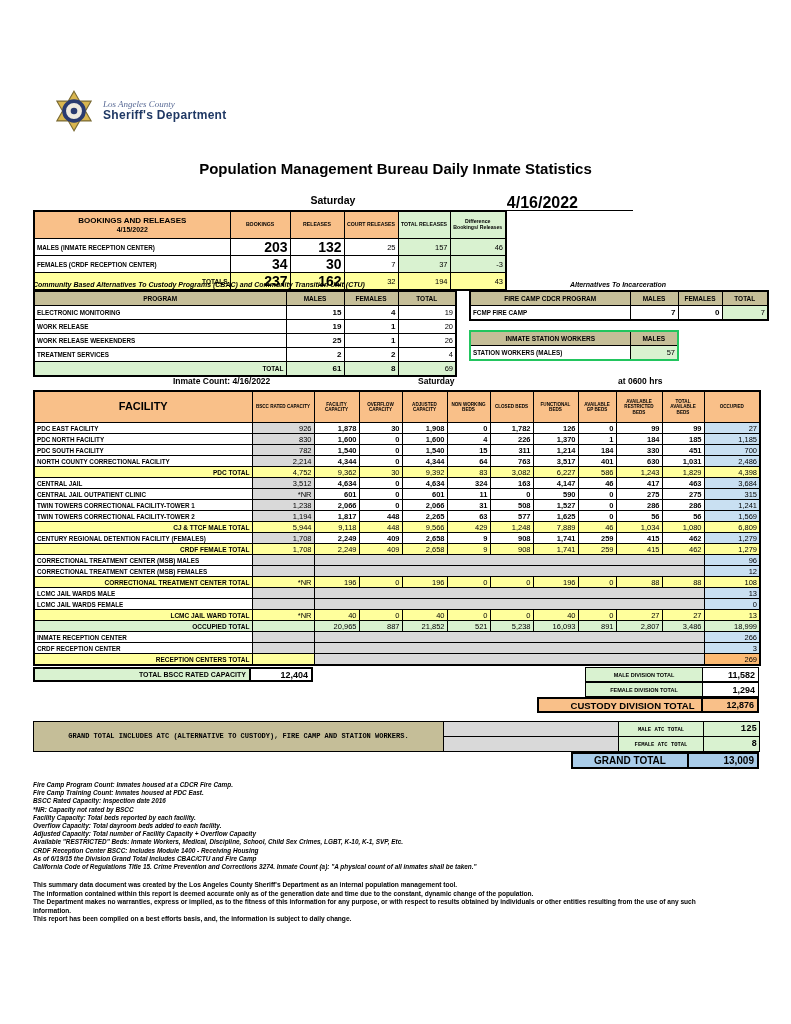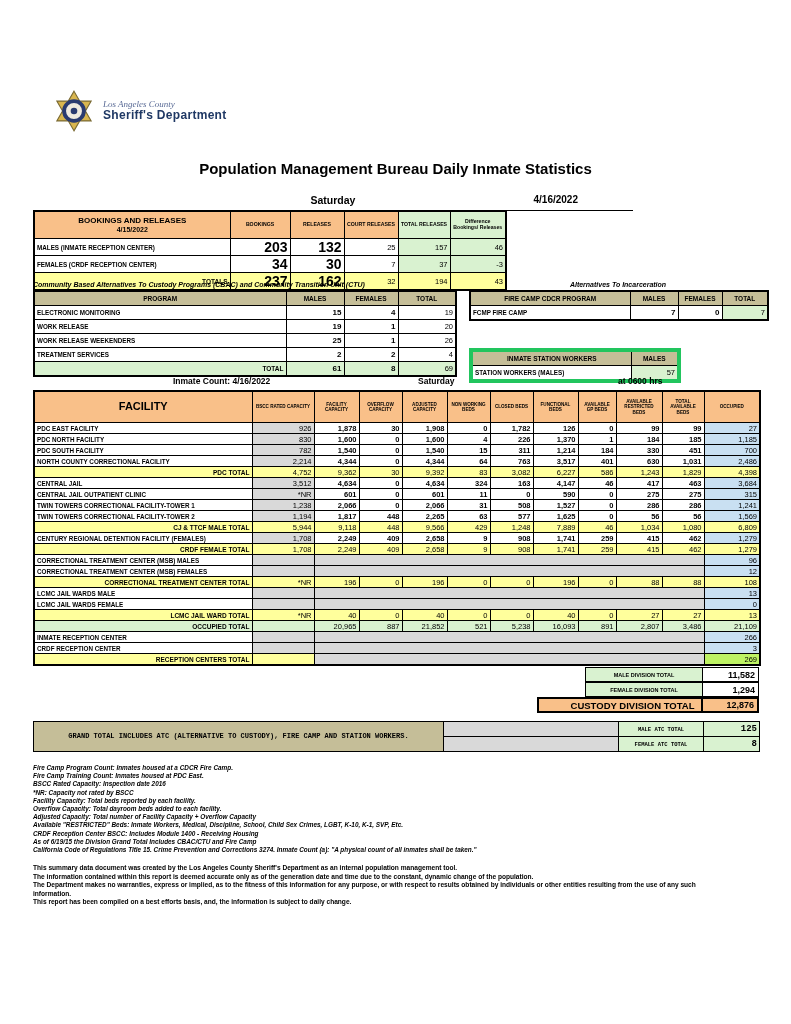--- a/index.html
+++ b/index.html
@@ -8,21 +8,21 @@
   .abs{position:absolute;}
 
   
   .brand{top:89px;left:52px;display:flex;align-items:center;gap:7px;}
   .brand .names{display:flex;flex-direction:column;line-height:1.05;}
   .county{font-family:"Liberation Serif",serif;font-style:italic;font-size:9px;color:#5a6b96;}
   .dept{font-size:12px;font-weight:bold;color:#1F3864;letter-spacing:.3px;}
   .doc-title{top:160px;left:0;width:791px;text-align:center;font-size:15px;font-weight:bold;}
   .day-row{top:194px;left:33px;width:600px;height:16px;border-bottom:1.5px solid #000;}
   .day-row .day{position:absolute;left:0;right:0;text-align:center;font-size:10.5px;font-weight:bold;}
-  .day-row .date{position:absolute;right:55px;font-size:10px;font-weight:bold;}
+  .day-row .date{position:absolute;right:55px;font-size:16px;font-weight:bold;}
 
   
   table{border-collapse:collapse;table-layout:fixed;}
   td,th{border:1px solid #000;padding:0 2px;height:11px;font-size:7px;
         overflow:hidden;white-space:nowrap;vertical-align:middle;}
   th{text-align:center;}
   .num{text-align:right;font-weight:normal;font-size:7.5px;}
   .lbl{font-weight:bold;font-size:6.3px;text-align:left;}
   .r-total td{background:#FFFF9C;}
   .r-total .lbl{text-align:right;font-size:6.5px;}
@@ -49,21 +49,21 @@
   .t-cbac{width:422px;border:2px solid #000;margin-top:2px;}
   .t-cbac th,.t-fire th,.t-sta th{background:#C5BE98;font-size:6.5px;font-weight:bold;height:13px;}
   .t-cbac td{height:13px;}
   .t-cbac td:nth-child(2),.t-cbac td:nth-child(3){font-weight:bold;font-size:8px;}
 
   .t-fire{width:298px;border:2px solid #000;margin-top:2px;}
   .t-fire td{height:13px;}
   .t-fire td:nth-child(2),.t-fire td:nth-child(3){font-weight:bold;font-size:8px;}
   .t-fire .r-data td:nth-child(4){background:#D9F2D0;}
 
-  .t-sta{width:208px;border:4px solid #22c55e;margin-top:27px;}
+  .t-sta{width:208px;border:2px solid #22c55e;margin-top:9px;}
   .t-sta td{height:13px;}
   .t-sta .r-data td:nth-child(2){background:#D9F2D0;}
 
   
   .fac-wrap{top:376px;left:33px;width:726px;}
   .fac-titles{position:relative;height:14px;font-size:8.5px;font-weight:bold;}
   .fac-titles .tl{position:absolute;left:140px;}
   .fac-titles .tc{position:absolute;left:385px;}
   .fac-titles .tr{position:absolute;left:585px;}
 
@@ -74,21 +74,21 @@
   .t-fac td{height:10px;}
   .t-fac .r-data .num{font-weight:bold;}
   .t-fac .col-b{background:#D9D9D9;font-weight:normal !important;}
   .t-fac .col-occ{background:#C9E0F2;font-weight:normal !important;}
   .t-fac .merge{background:#D9D9D9;}
   .t-fac .r-total .col-b,.t-fac .r-total .col-occ{background:#FFFF9C;}
   .t-fac .r-green .col-b,.t-fac .r-green .col-occ{background:#D9F2D0;}
   .t-fac .r-graytotal td{background:#FFFF9C;}
   .t-fac .r-graytotal .merge{background:#D9D9D9;}
   .t-fac .r-graytotal .lbl{text-align:right;font-size:6.5px;}
-  .t-fac .r-graytotal .col-occ{background:#bef264;}
+  .t-fac .r-graytotal .col-occ{background:#fdba74;}
 
   
   .bottom{position:relative;width:726px;height:46px;margin-top:1px;}
   .bscc-row{position:absolute;left:0;top:0;display:flex;}
   .cellbox{border:2px solid #000;box-sizing:border-box;height:15px;display:flex;
            align-items:center;padding:0 3px;}
   .bscc-lab{width:218px;background:#D9F2D0;justify-content:flex-end;font-size:7px;font-weight:bold;}
   .bscc-val{width:62px;background:#fff;justify-content:flex-end;font-size:9px;font-weight:bold;border-left:none;}
   .divcol{position:absolute;right:0;top:0;display:flex;flex-direction:column;align-items:flex-end;}
   .divrow{display:flex;}
@@ -535,21 +535,21 @@
           <td class="num col-b"></td>
           <td class="num">20,965</td>
           <td class="num">887</td>
           <td class="num">21,852</td>
           <td class="num">521</td>
           <td class="num">5,238</td>
           <td class="num">16,093</td>
           <td class="num">891</td>
           <td class="num">2,807</td>
           <td class="num">3,486</td>
-          <td class="num col-occ">21,109</td>
+          <td class="num col-occ">18,999</td>
         </tr>
         <tr class="r-graydata">
           <td class="lbl">INMATE RECEPTION CENTER</td>
           <td class="num col-b"></td>
           <td class="merge" colspan="9"></td>
           <td class="num col-occ">266</td>
         </tr>
         <tr class="r-graydata">
           <td class="lbl">CRDF RECEPTION CENTER</td>
           <td class="num col-b"></td>
@@ -559,20 +559,24 @@
         <tr class="r-graytotal">
           <td class="lbl">RECEPTION CENTERS TOTAL</td>
           <td class="num col-b"></td>
           <td class="merge" colspan="9"></td>
           <td class="num col-occ">269</td>
         </tr>
       </tbody>
   </table>
 
   <div class="bottom">
+    <div class="bscc-row">
+      <div class="cellbox bscc-lab">TOTAL BSCC RATED CAPACITY</div>
+      <div class="cellbox bscc-val">12,404</div>
+    </div>
     <div class="divcol">
       <div class="divrow">
         <div class="cellbox div-lab">MALE DIVISION TOTAL</div>
         <div class="cellbox div-val">11,582</div>
       </div>
       <div class="divrow">
         <div class="cellbox div-lab">FEMALE DIVISION TOTAL</div>
         <div class="cellbox div-val">1,294</div>
       </div>
       <div class="divrow">
@@ -596,20 +600,24 @@
       <td class="atc-lab">MALE ATC TOTAL</td>
       <td class="atc-val">125</td>
     </tr>
     <tr>
       <td class="fill"></td>
       <td class="atc-lab">FEMALE ATC TOTAL</td>
       <td class="atc-val">8</td>
     </tr>
     </tbody>
   </table>
+  <div class="grandrow">
+    <div class="cellbox gt-lab">GRAND TOTAL</div>
+    <div class="cellbox gt-val">13,009</div>
+  </div>
 
   <div class="footnotes">
       <div>Fire Camp Program Count: Inmates housed at a CDCR Fire Camp.</div>
       <div>Fire Camp Training Count: Inmates housed at PDC East.</div>
       <div>BSCC Rated Capacity: Inspection date 2016</div>
       <div>*NR: Capacity not rated by BSCC</div>
       <div>Facility Capacity: Total beds reported by each facility.</div>
       <div>Overflow Capacity: Total dayroom beds added to each facility.</div>
       <div>Adjusted Capacity: Total number of Facility Capacity + Overflow Capacity</div>
       <div>Available "RESTRICTED" Beds: Inmate Workers, Medical, Discipline, School, Child Sex Crimes, LGBT, K-10, K-1, SVP, Etc.</div>

